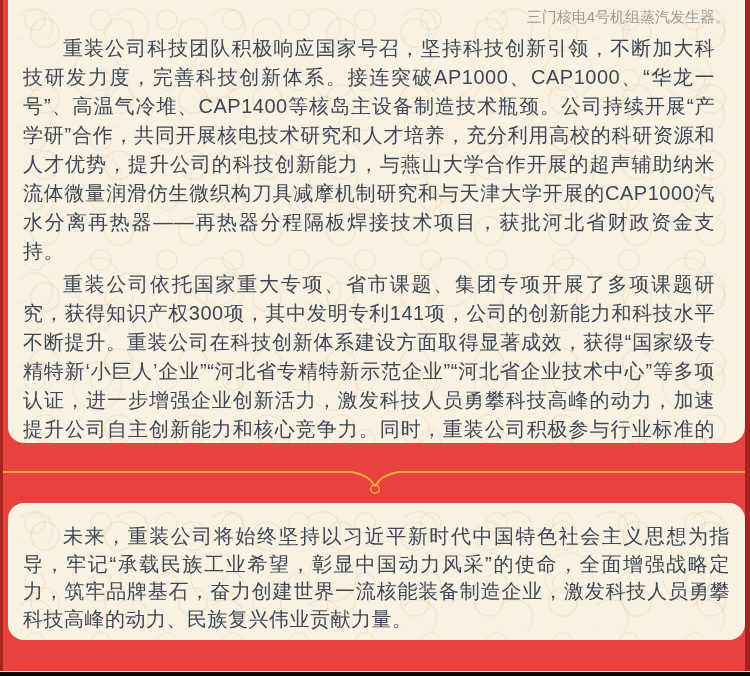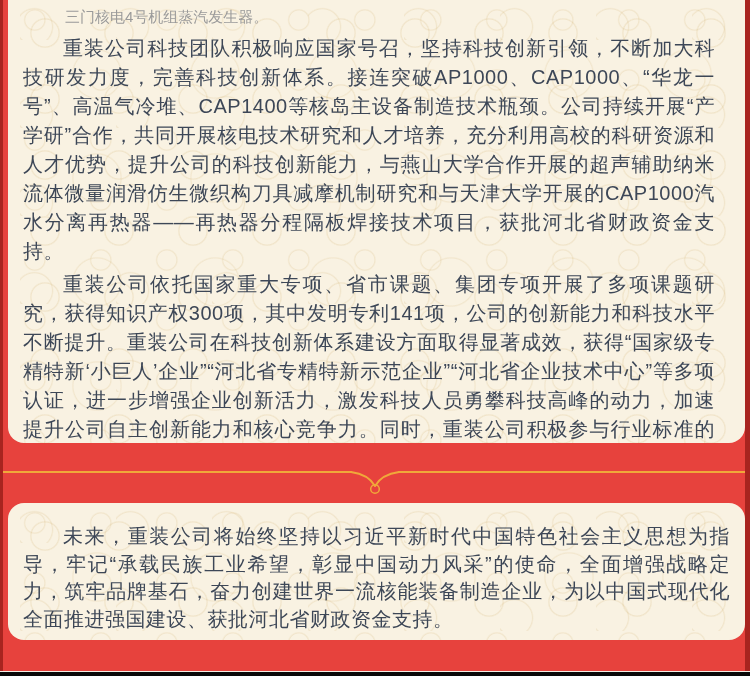--- a/index.html
+++ b/index.html
@@ -26,21 +26,21 @@
     background-position:0 0,30px 22px,12px 40px,40px 8px;
     box-sizing:border-box;
     color:#3d4757;
     overflow:hidden;
   }
   .card-top{top:0;height:443px;border-radius:0 0 16px 16px;padding:4px 15px 10px 15px;}
   .card-bottom{top:503px;height:137px;border-radius:16px;padding:20px 15px 10px 15px;}
 
   .caption{
     font-size:15px;line-height:22px;color:#9a9a9a;
-    padding-left:42px;margin:2px 0 6px 0;
+    padding-left:42px;margin:2px 0 6px 0;text-align:right;
   }
   .para{
     font-size:20px;line-height:29px;letter-spacing:.5px;
     text-align:justify;text-justify:inter-ideograph;
     text-indent:2em;margin:0 15px 4px 0;
   }
   .card-bottom .para{line-height:27.5px;margin:0;}
 
   
   .divider-band{position:absolute;left:0;top:443px;width:750px;height:60px;}
@@ -68,17 +68,17 @@
       <path d="M0 16 H351"></path>
       <path d="M399 16 H750"></path>
       <path d="M351 16 C362 17.5 371 23 375 30"></path>
       <path d="M399 16 C388 17.5 379 23 375 30"></path>
       <circle cx="375" cy="33" r="4.3" stroke-width="1.5"></circle>
     </g>
   </svg>
 </div>
 
 <div class="card card-bottom">
-  <p class="para">未来，重装公司将始终坚持以习近平新时代中国特色社会主义思想为指导，牢记“承载民族工业希望，彰显中国动力风采”的使命，全面增强战略定力，筑牢品牌基石，奋力创建世界一流核能装备制造企业，为以中国式现代化全面推进强国建设、获批河北省财政资金支持。</p>
+  <p class="para">未来，重装公司将始终坚持以习近平新时代中国特色社会主义思想为指导，牢记“承载民族工业希望，彰显中国动力风采”的使命，全面增强战略定力，筑牢品牌基石，奋力创建世界一流核能装备制造企业，激发科技人员勇攀科技高峰的动力、民族复兴伟业贡献力量。</p>
 </div>
 
 <div class="bottom-hairline"></div>
 <div class="bottom-bar"></div>
 
 </body></html>

